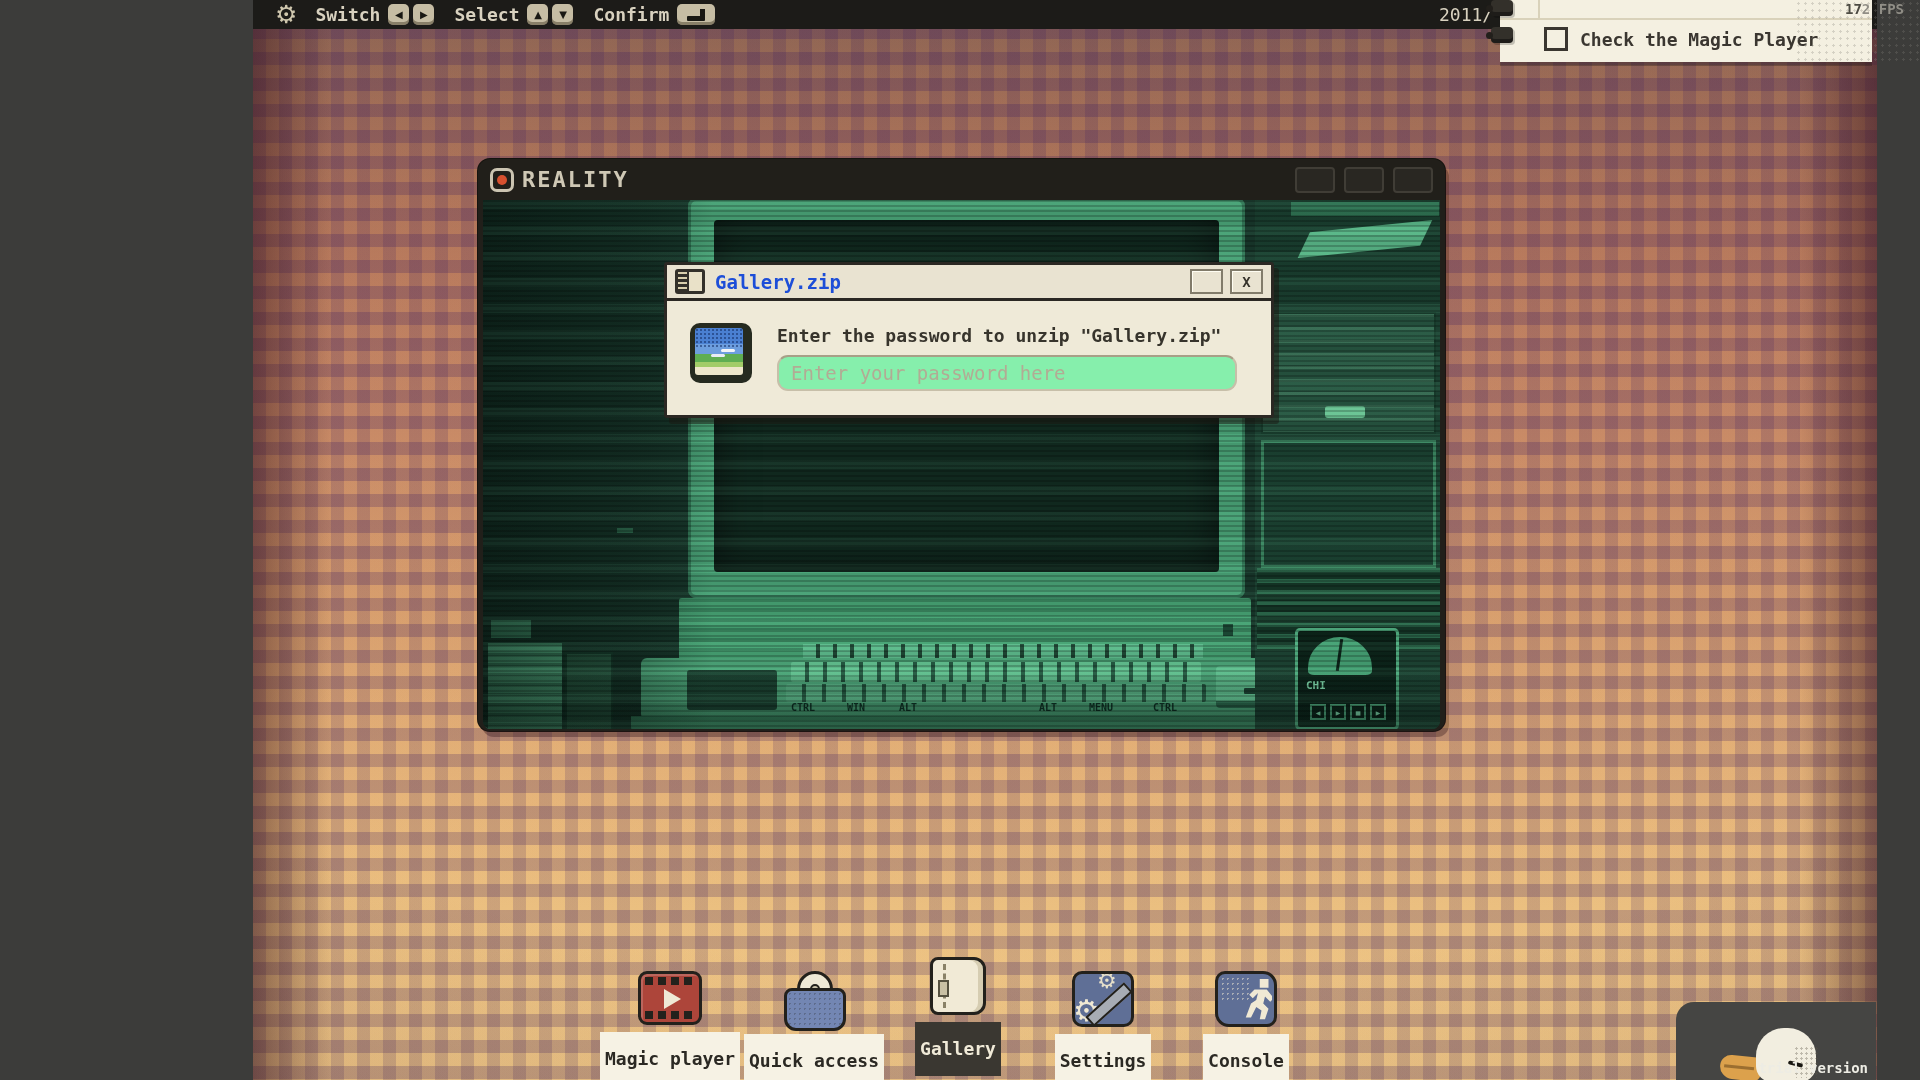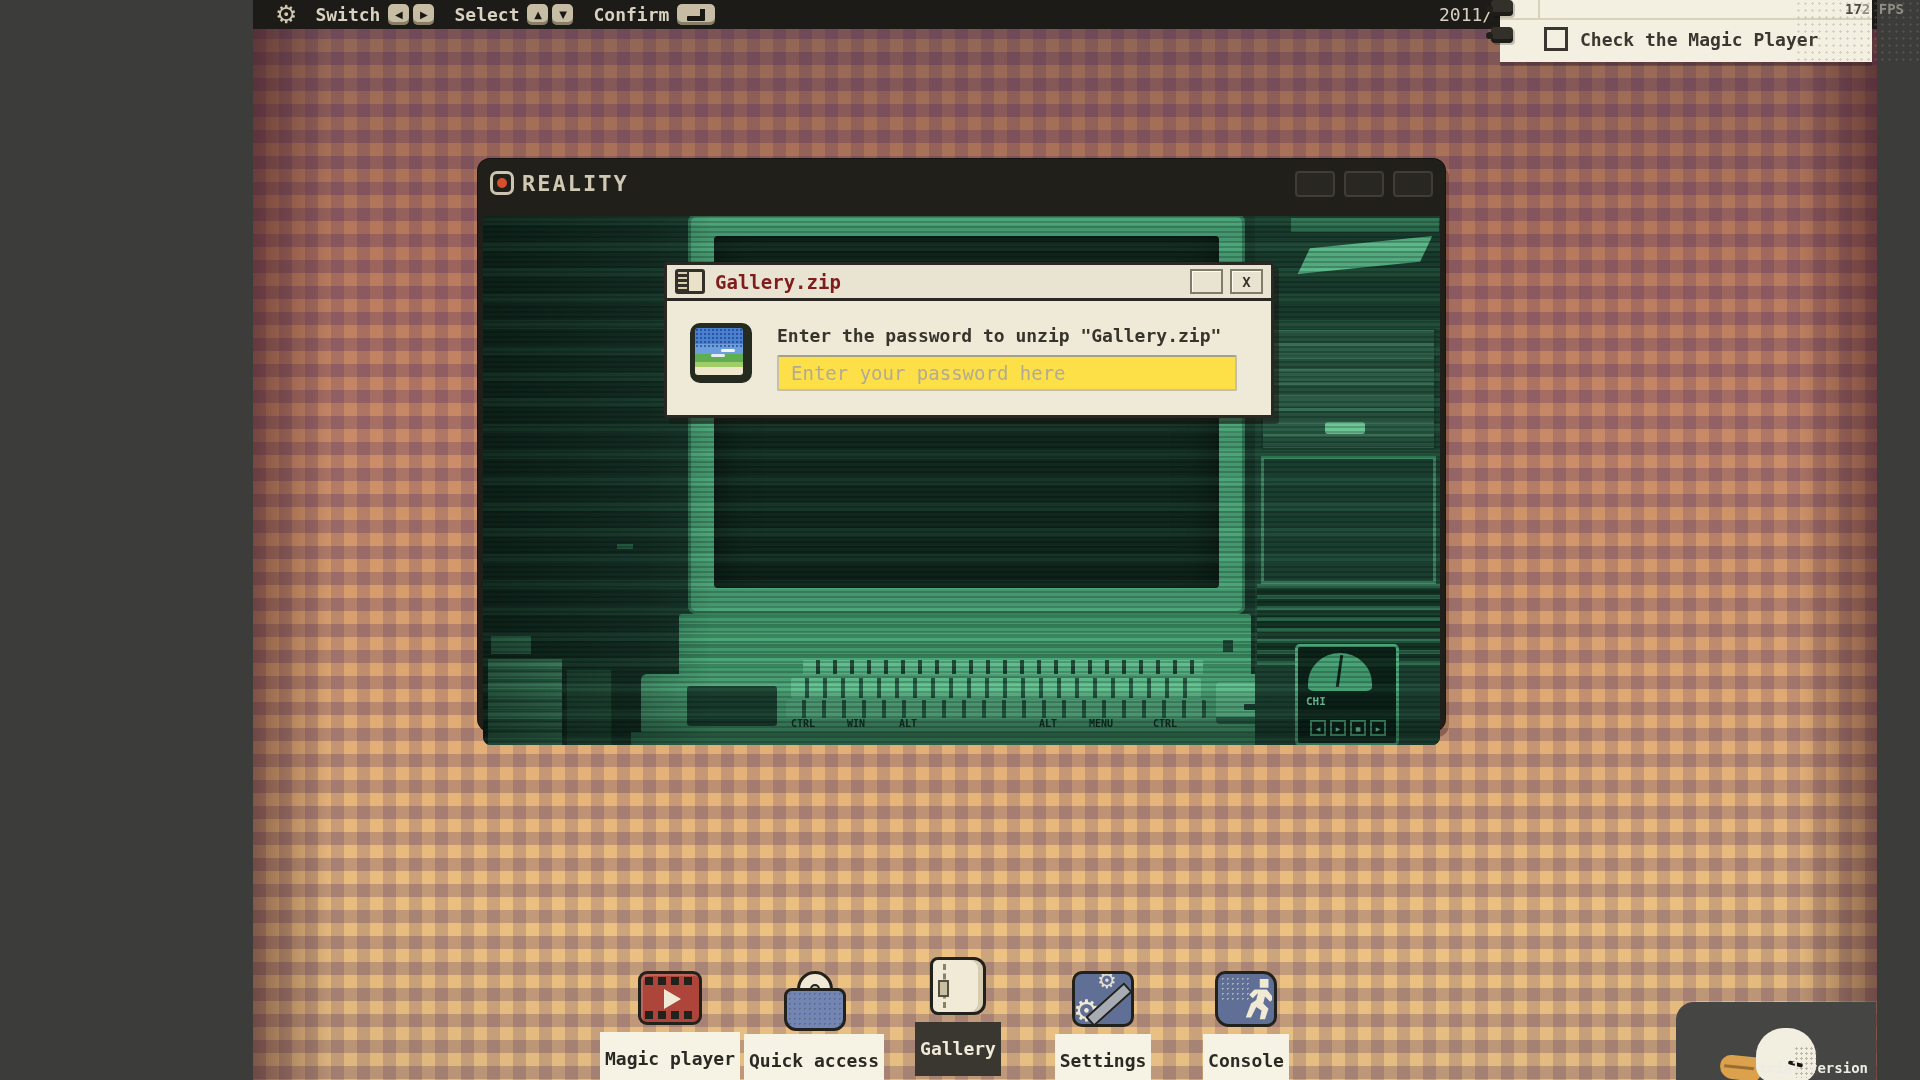--- a/index.html
+++ b/index.html
@@ -29,21 +29,21 @@
     color:#191813;font-size:10px;font-family:"DejaVu Sans",sans-serif;}
   .key.wide{width:38px;}
   .ret{position:relative;width:18px;height:12px;}
   .ret::before{content:'';position:absolute;left:0;bottom:0;width:18px;height:5px;background:#191813;border-radius:1px;}
   .ret::after{content:'';position:absolute;right:0;top:0;width:5px;height:11px;background:#191813;}
   .bar-date{position:absolute;left:1186px;top:4px;font-size:18px;font-weight:normal;color:#d8d1bf;}
 
   
   .rwin{position:absolute;left:225px;top:159px;width:967px;height:572px;z-index:2;
     background:#211f1a;border-radius:12px;box-shadow:4px 6px 0 rgba(46,18,22,0.35),0 0 0 1px #15140f;}
-  .rtitle{height:33px;display:flex;gap:8px;padding:12px 12px;}
+  .rtitle{height:33px;display:flex;align-items:center;gap:8px;padding:4px 12px;}
   .rec{width:18px;height:18px;border:3px solid #cbc4b1;border-radius:7px;background:#211f1a;
     display:flex;align-items:center;justify-content:center;}
   .rec::after{content:'';width:10px;height:10px;border-radius:50%;background:#d6502f;}
   .rtitle .t{font-size:22px;font-weight:bold;letter-spacing:2px;color:#cfc8b5;}
   .wbtns{margin-left:auto;display:flex;gap:9px;}
   .wbtn{width:36px;height:22px;background:#292722;border:2px solid #403d36;border-radius:4px;}
   .rcontent{position:relative;margin:0 5px 5px;height:529px;background:#17362a;border-radius:0 0 8px 8px;overflow:hidden;}
 
   
   .rcontent *{position:absolute;}
@@ -100,36 +100,36 @@
       repeating-linear-gradient(180deg, rgba(150,255,200,0.05) 0 9px, rgba(0,0,0,0.06) 9px 26px);}
 
   
   .dialog{position:absolute;left:411px;top:262px;width:610px;z-index:5;box-sizing:border-box;
     background:#efead8;border:3px solid #2b2823;border-radius:3px;box-shadow:5px 6px 0 rgba(25,22,16,0.5);}
   .dtitle{height:33px;background:#e9e3d1;border-bottom:3px solid #2b2823;display:flex;align-items:center;gap:10px;padding:0 8px;}
   .zipicon{width:30px;height:25px;background:#33302a;border-radius:3px;position:relative;flex:none;}
   .zipicon::before{content:'';position:absolute;left:3px;top:3px;bottom:3px;width:9px;
     background:repeating-linear-gradient(180deg,#d9cfae 0 2px,#33302a 2px 5px);}
   .zipicon::after{content:'';position:absolute;left:14px;top:3px;right:3px;bottom:3px;background:#e9e1c8;}
-  .dtitle .t{font-size:19px;font-weight:bold;color:#7f1d1d;}
+  .dtitle .t{font-size:19px;font-weight:bold;color:#1d4ed8;}
   .dbtns{margin-left:auto;display:flex;gap:7px;}
   .dbtn{width:33px;height:25px;background:#e9e3d1;border:2px solid #817b6a;box-shadow:inset 1px 1px 0 #fffdf2;
     display:flex;align-items:center;justify-content:center;font-size:14px;font-weight:bold;color:#37342c;box-sizing:border-box;}
   .dbody{position:relative;height:114px;}
   .photoicon{position:absolute;left:23px;top:22px;width:62px;height:60px;background:#262b20;border-radius:10px;box-sizing:border-box;
     padding:5px 9px 8px 5px;}
   .photoin{width:100%;height:100%;border-radius:3px;position:relative;overflow:hidden;
     background:linear-gradient(180deg,#4a80d2 0%,#4a80d2 34%,#6d9ede 34% 55%,#5fae52 55% 72%,#a2cc68 72% 84%,#eee7cb 84% 100%);}
   .photoin::before{content:'';position:absolute;left:0;top:0;right:0;height:40%;
     background-image:radial-gradient(rgba(20,45,100,0.55) 1px, transparent 1.2px);background-size:4px 4px;}
   .photoin::after{content:'';position:absolute;left:55%;top:44%;width:14px;height:3px;background:#f2f4f8;border-radius:2px;
     box-shadow:-10px 5px 0 #e8ecf4;}
   .dmsg{position:absolute;left:110px;top:24px;font-size:18px;font-weight:bold;color:#37342c;white-space:nowrap;}
   .pw{position:absolute;left:110px;top:54px;width:460px;height:36px;box-sizing:border-box;
-    background:#fde047;border:2px solid #c7bfa9;border-top-color:#a89f87;border-radius:2px;
+    background:#86efac;border:2px solid #c7bfa9;border-top-color:#a89f87;border-radius:11px;
     font-family:inherit;font-size:19px;color:#5a564a;padding:0 12px;outline:none;}
   .pw::placeholder{color:#b2ab94;}
 
   
   .dicon{position:absolute;width:140px;top:971px;display:flex;flex-direction:column;align-items:center;gap:7px;z-index:2;}
   .dicon .dlabel{font-size:18px;font-weight:bold;line-height:22px;padding:16px 5px;background:#f6f2e4;color:#2b2923;white-space:nowrap;}
   .dicon.selected{top:957px;}
   .dicon.selected .dlabel{background:#3a3731;color:#f0ead8;}
   .art{position:relative;}
   .i-film{width:64px;height:54px;background:#ad453a;border:3px solid #23211c;border-radius:9px;box-sizing:border-box;

